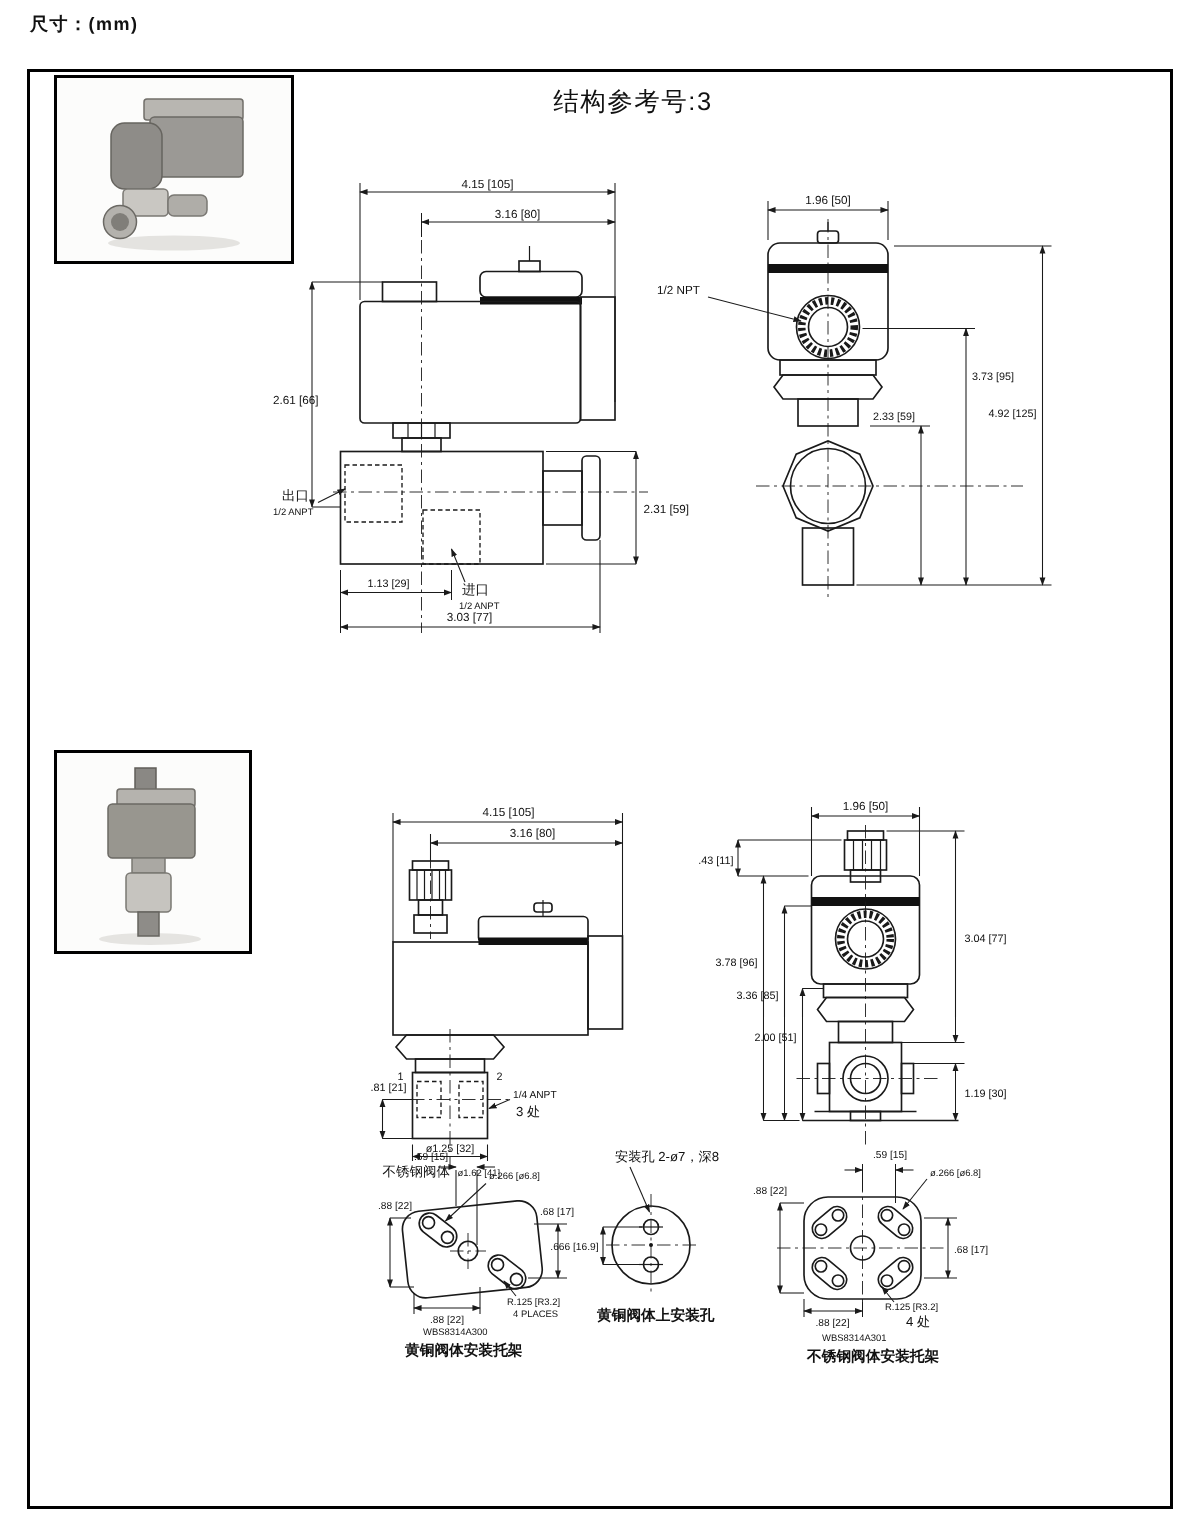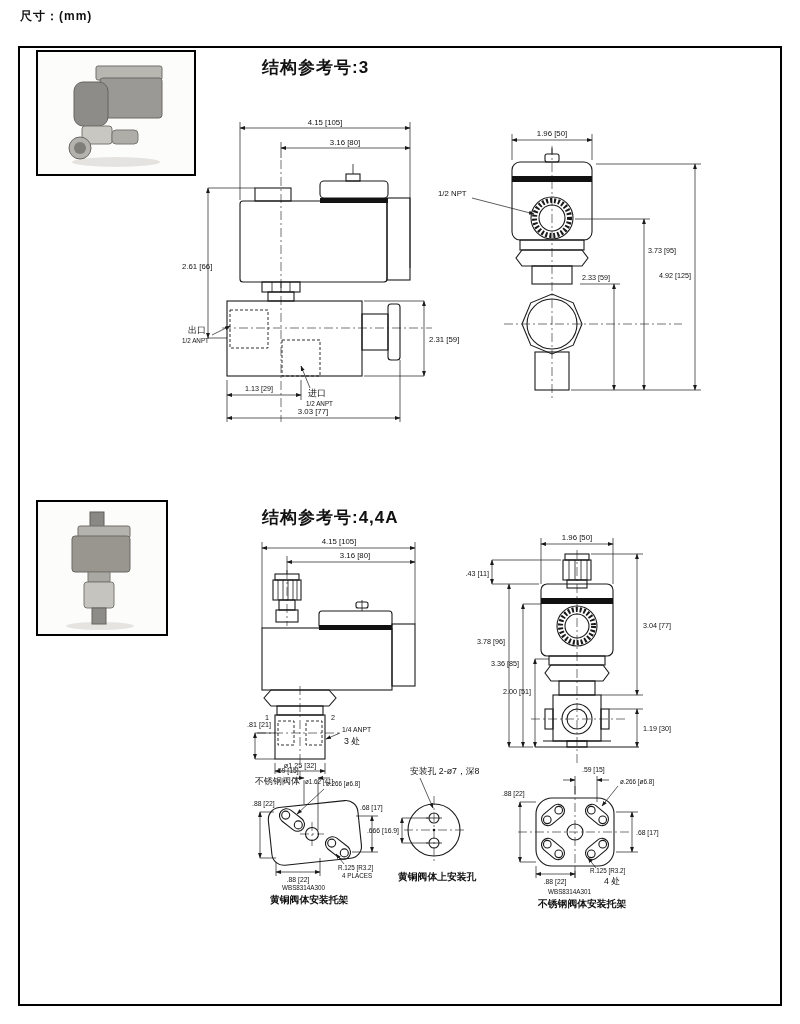--- a/index.html
+++ b/index.html
@@ -4,21 +4,21 @@
 <style>
   *{margin:0;padding:0;box-sizing:border-box}
   html,body{width:800px;height:1024px;background:#fff;color:#111;
     font-family:"Liberation Sans","DejaVu Sans",sans-serif}
   body{position:relative}
   .units{position:absolute;left:20px;top:8px;font-size:12px;font-weight:bold;letter-spacing:1px}
   .frame{position:absolute;left:18px;top:46px;width:764px;height:960px;border:2px solid #000;background:#fff}
   .photo{position:absolute;border:2px solid #000;background:#fcfcfb}
   .p1{left:16px;top:2px;width:160px;height:126px}
   .p2{left:16px;top:452px;width:132px;height:136px}
-  .stitle{position:absolute;text-align:left;font-size:17px;font-weight:bold;letter-spacing:1px}
+  .stitle{position:absolute;text-align:center;font-size:17px;font-weight:normal;letter-spacing:1px}
   .t1{left:242px;top:8px;width:320px}
   .t2{left:242px;top:458px;width:320px}
   .draw{position:absolute}
   .d1{left:162px;top:52px;width:520px;height:340px}
   .d2{left:227px;top:478px;width:445px;height:262px}
   .d3{left:232px;top:712px;width:430px;height:152px}
   svg .ln{stroke:#1a1a1a;fill:none;stroke-width:1.1}
   svg .th{stroke:#1a1a1a;fill:none;stroke-width:.8}
   svg .dim{stroke:#1a1a1a;fill:none;stroke-width:.7}
   svg .cl{stroke:#1a1a1a;fill:none;stroke-width:.6;stroke-dasharray:9 3 2 3}
@@ -163,21 +163,20 @@
       <ellipse cx="62" cy="124" rx="34" ry="4" fill="#e5e4e1"></ellipse>
       <rect x="52" y="10" width="14" height="16" fill="#8a8884" stroke="#605e5a"></rect>
       <rect x="40" y="24" width="52" height="12" rx="2" fill="#b5b3ae" stroke="#716f6a"></rect>
       <rect x="34" y="34" width="58" height="36" rx="3" fill="#98968f" stroke="#6b6964"></rect>
       <rect x="50" y="70" width="22" height="10" fill="#aaa8a3" stroke="#7a7873"></rect>
       <rect x="46" y="80" width="30" height="26" rx="3" fill="#c6c4bf" stroke="#7a7873"></rect>
       <rect x="54" y="106" width="14" height="16" fill="#8e8c88" stroke="#66645f"></rect>
     </svg>
   </div>
 
-  <div class="stitle t2">结构参考号:4,4A</div>
 
   <svg class="draw d2" viewBox="0 0 445 262">
     <defs>
       <marker id="ar2" viewBox="0 0 10 10" refX="9" refY="5" markerWidth="8" markerHeight="8" orient="auto-start-reverse">
         <path d="M0,1.5 L10,5 L0,8.5 z" fill="#1a1a1a"></path>
       </marker>
     </defs>
 
     <g>
       <line x1="15" y1="16" x2="15" y2="102" class="dim"></line>

